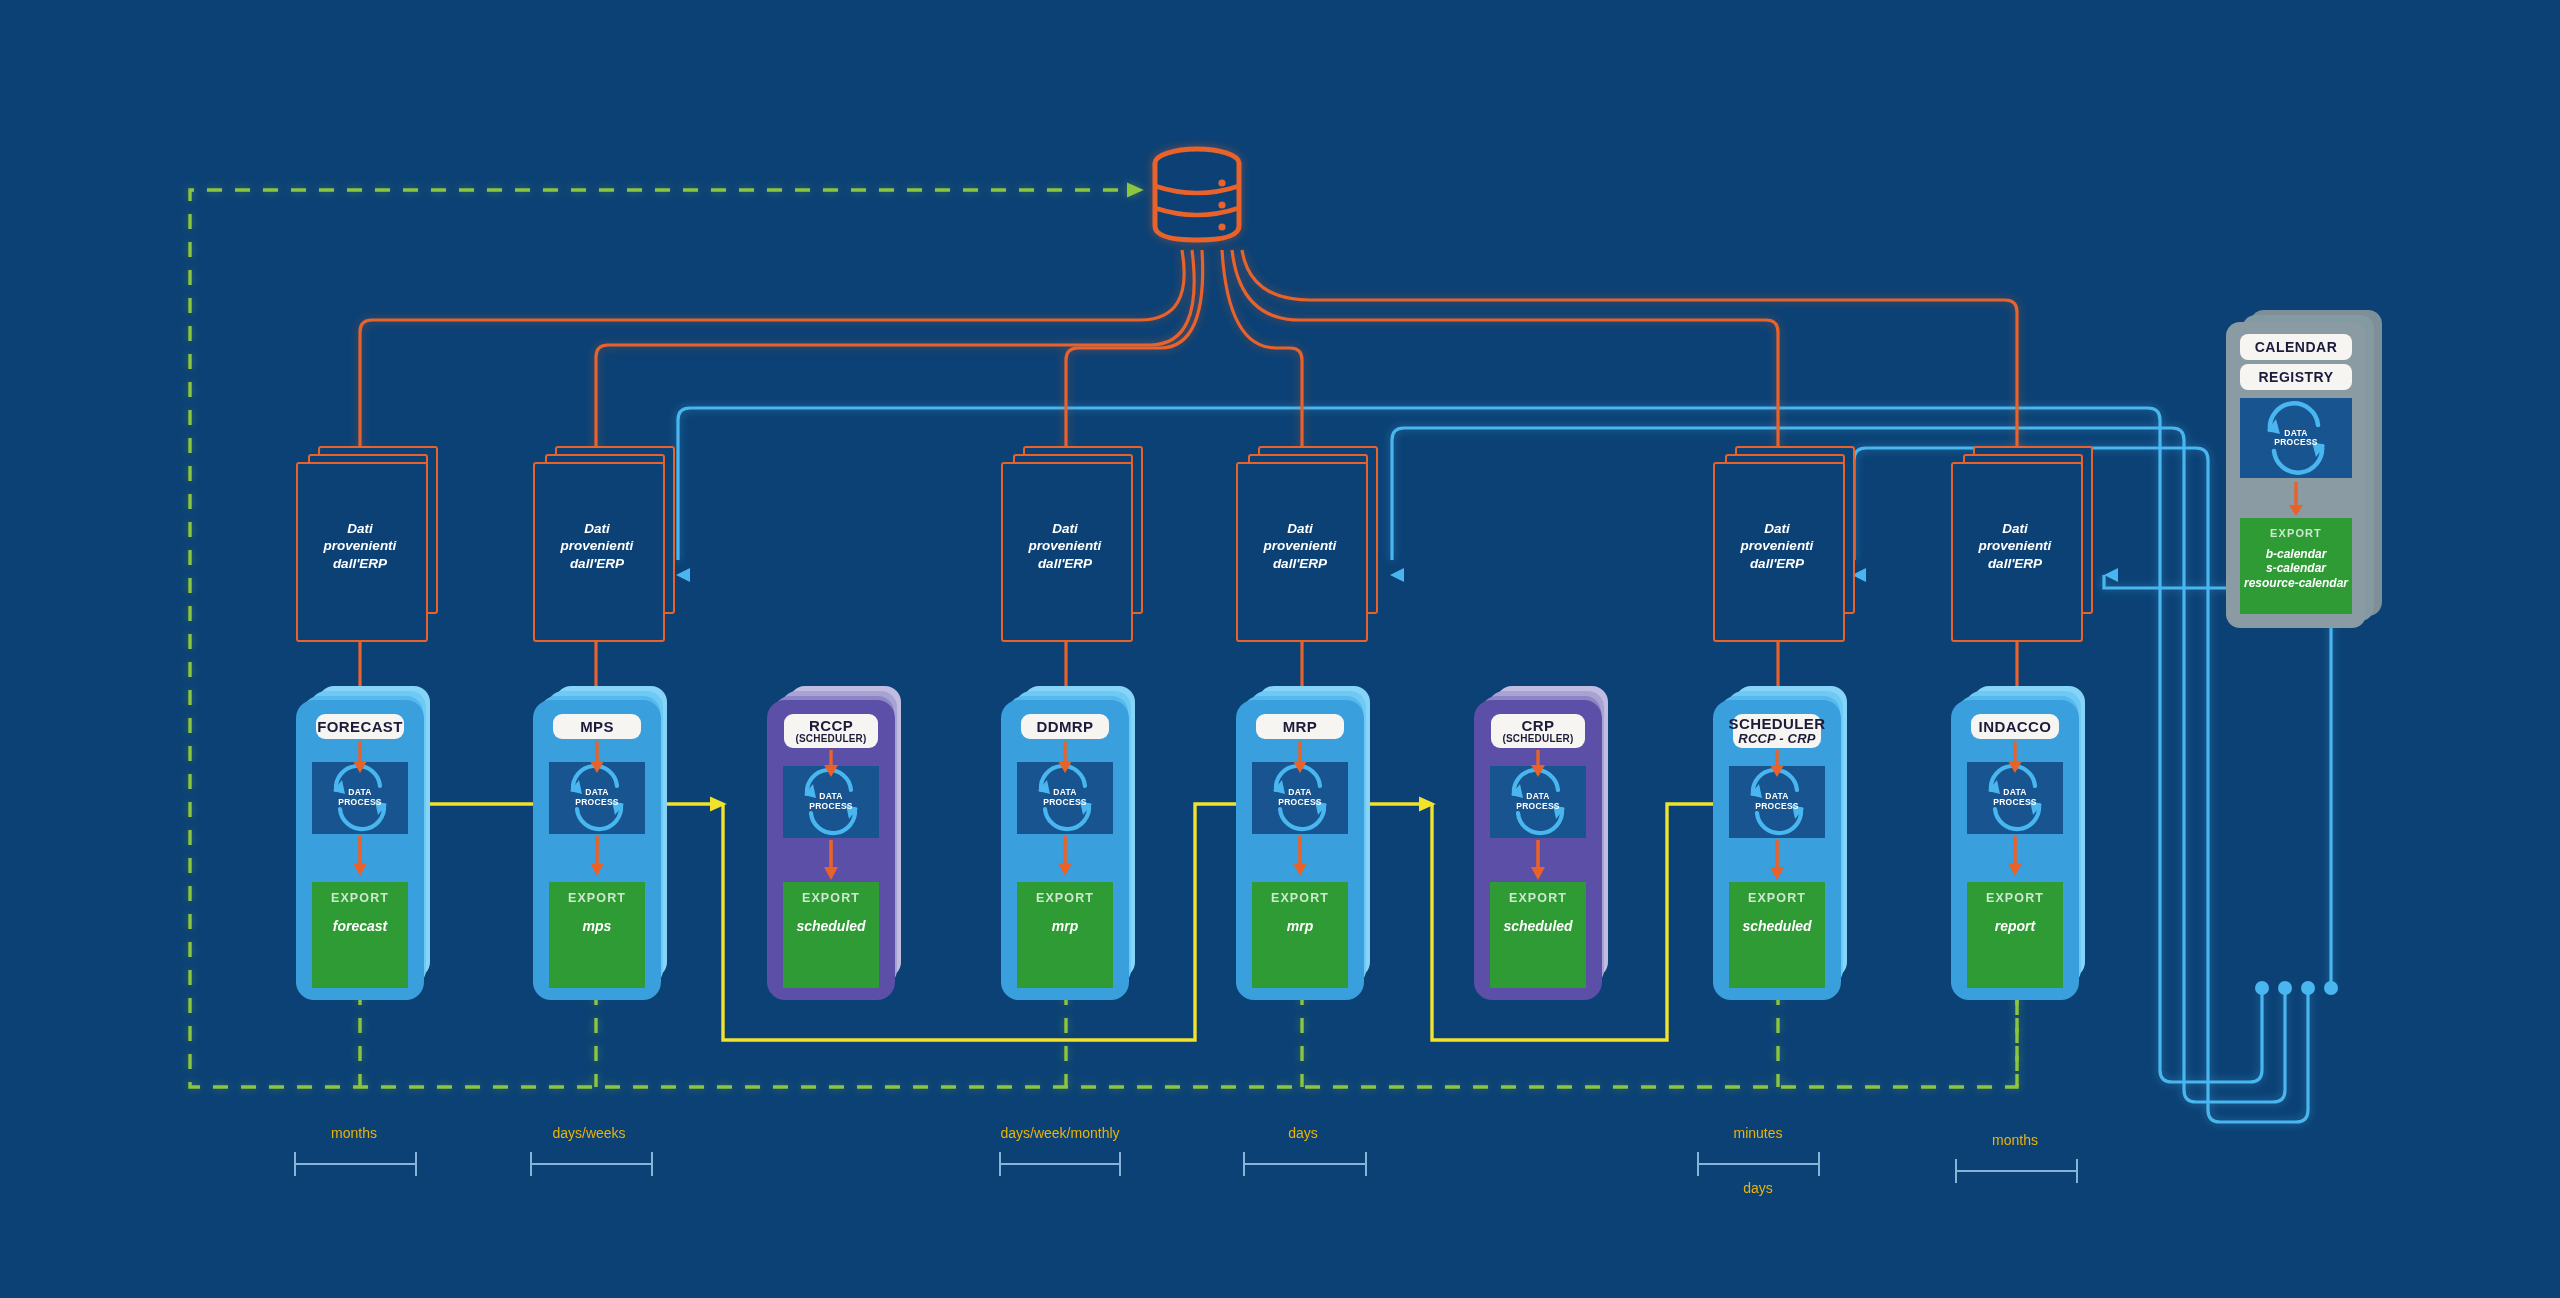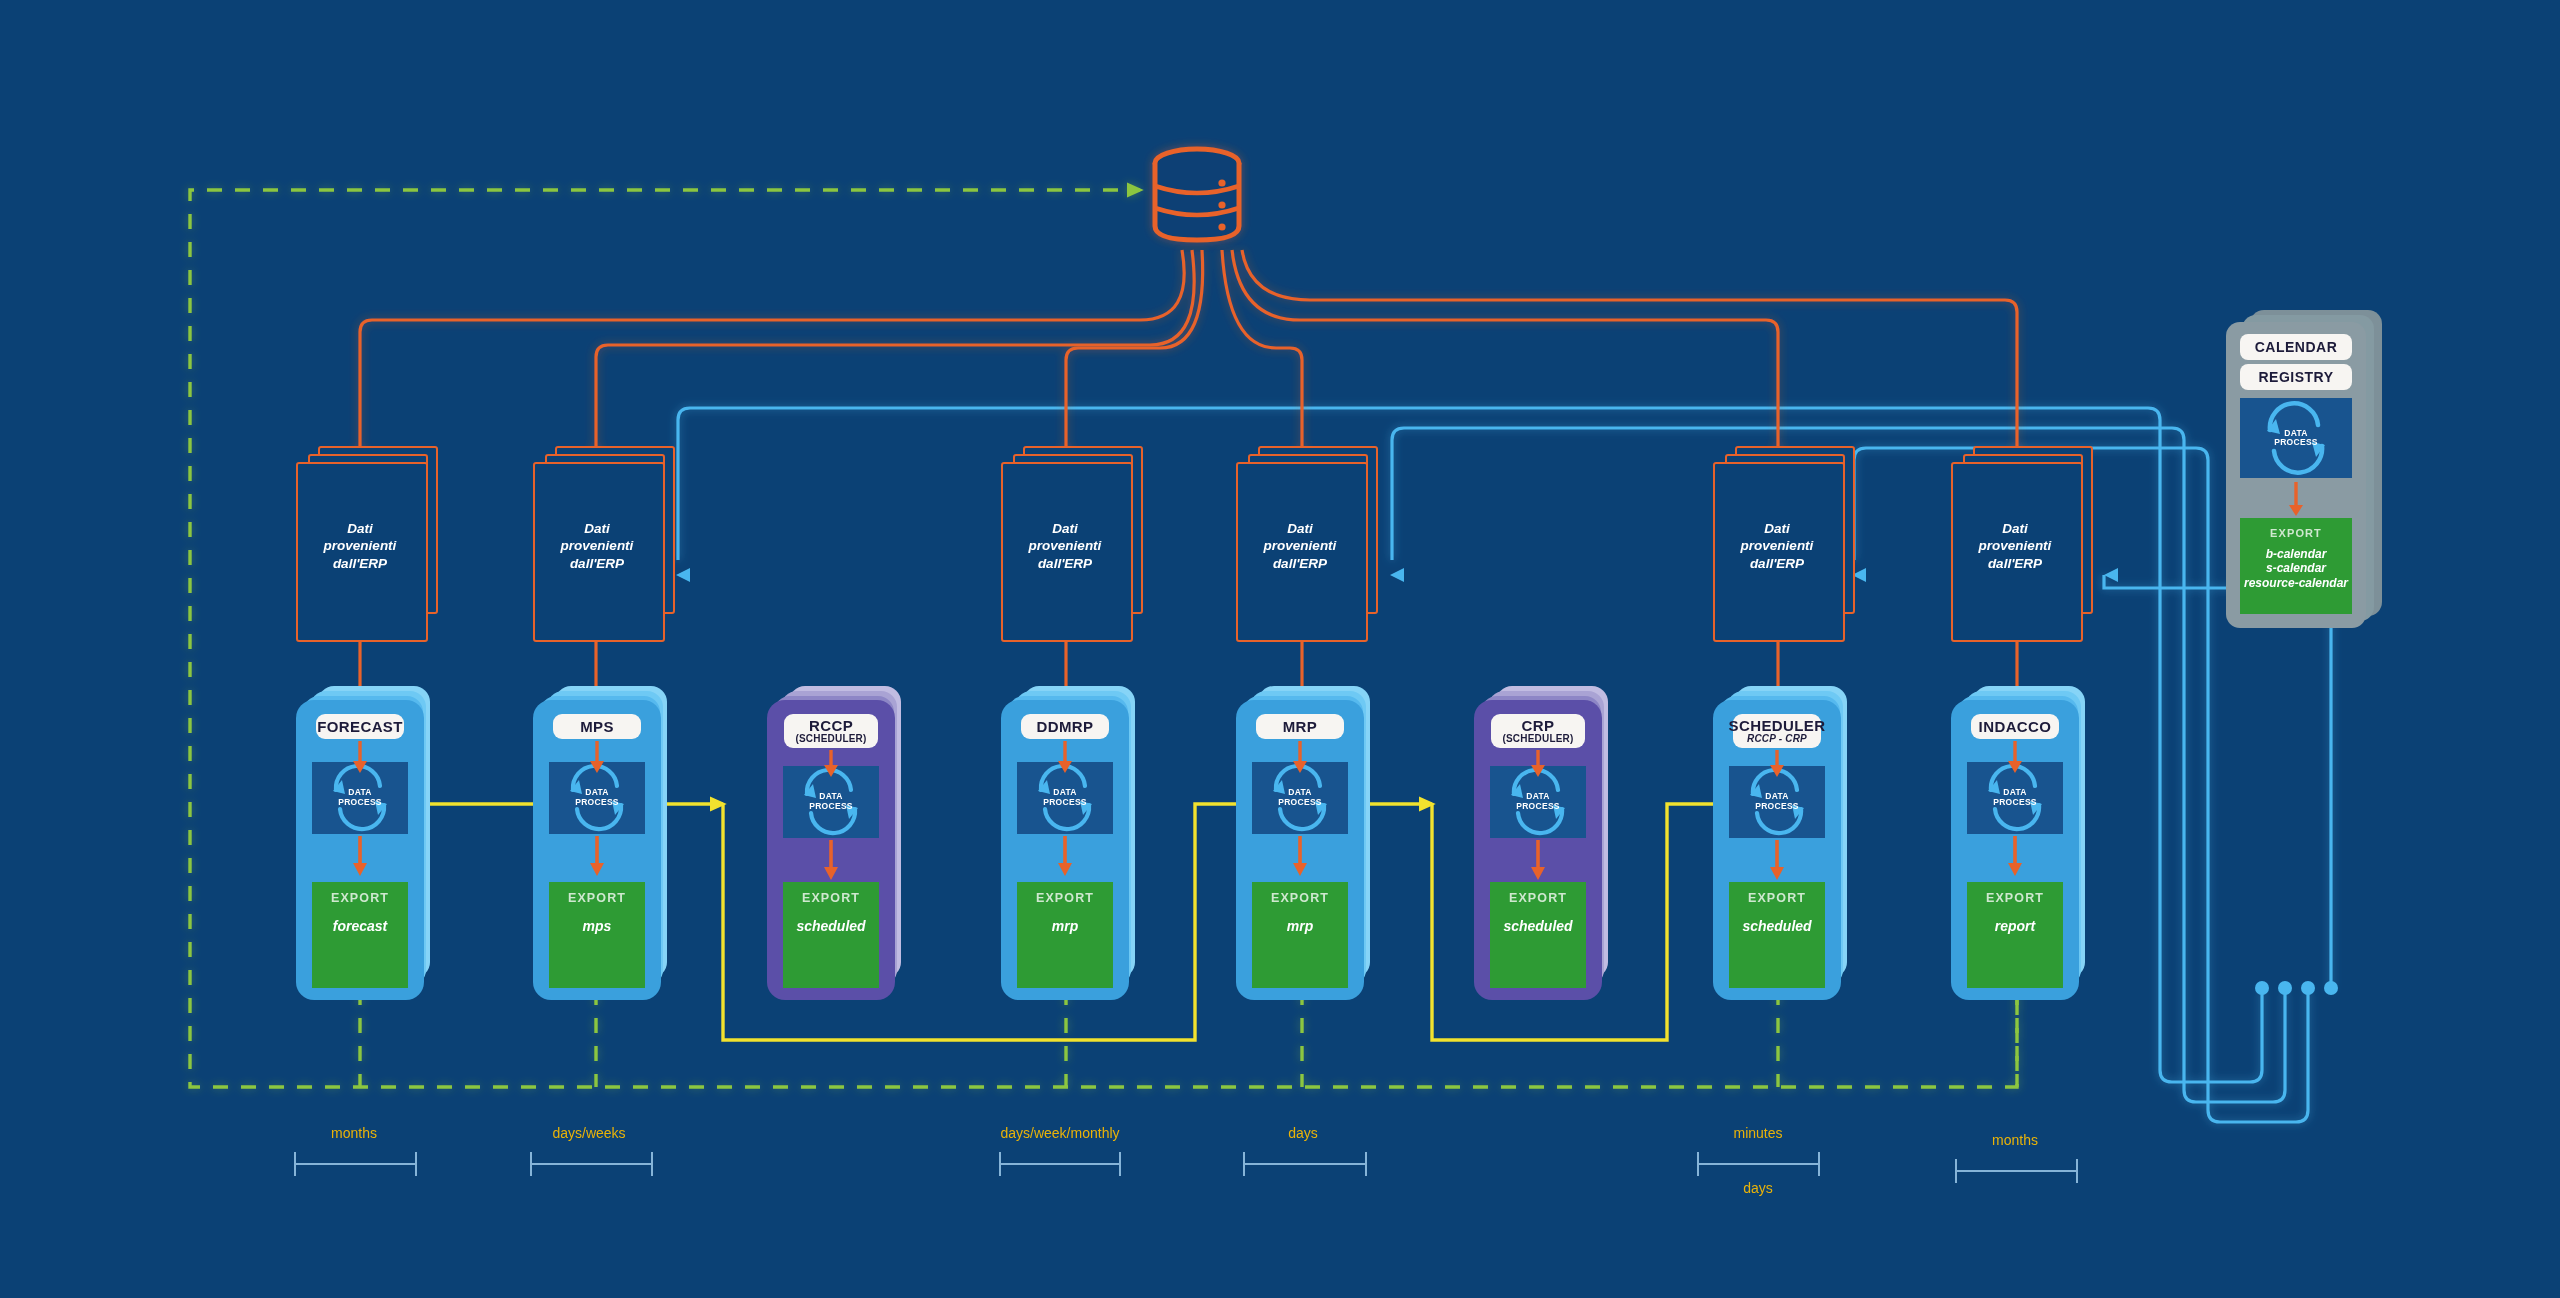--- a/index.html
+++ b/index.html
@@ -14,21 +14,21 @@
 
   
   .module{position:absolute;}
   .stack{position:absolute;border-radius:16px;}
   .body{position:absolute;left:0;top:0;border-radius:18px;}
   .badge{position:absolute;background:#f7f5f2;border-radius:9px;
          display:flex;flex-direction:column;align-items:center;justify-content:center;
          color:#1d1b3a;text-align:center;line-height:1.06;}
   .badge .t1{font-weight:bold;font-size:15px;letter-spacing:.4px;}
   .badge .t2{font-weight:bold;font-size:10px;letter-spacing:.2px;}
-  .badge .t2i{font-style:italic;font-weight:bold;font-size:10px;letter-spacing:.2px;}
+  .badge .t2i{font-style:italic;font-weight:bold;font-size:13px;letter-spacing:.2px;}
   .dp{position:absolute;background:#18548f;display:flex;align-items:center;justify-content:center;}
   .dp .lbl{position:absolute;color:#ffffff;font-size:8.5px;font-weight:bold;
            line-height:1.12;text-align:center;letter-spacing:.3px;}
   .exp{position:absolute;background:#2e9b34;display:flex;flex-direction:column;align-items:center;}
   .exp .eh{color:#cfe8cf;font-size:12.5px;font-weight:bold;letter-spacing:1.1px;margin-top:9px;}
   .exp .ev{color:#ffffff;font-size:14px;font-style:italic;font-weight:bold;
            margin-top:13px;text-align:center;line-height:1.2;}
 
   
   .erp{position:absolute;}

